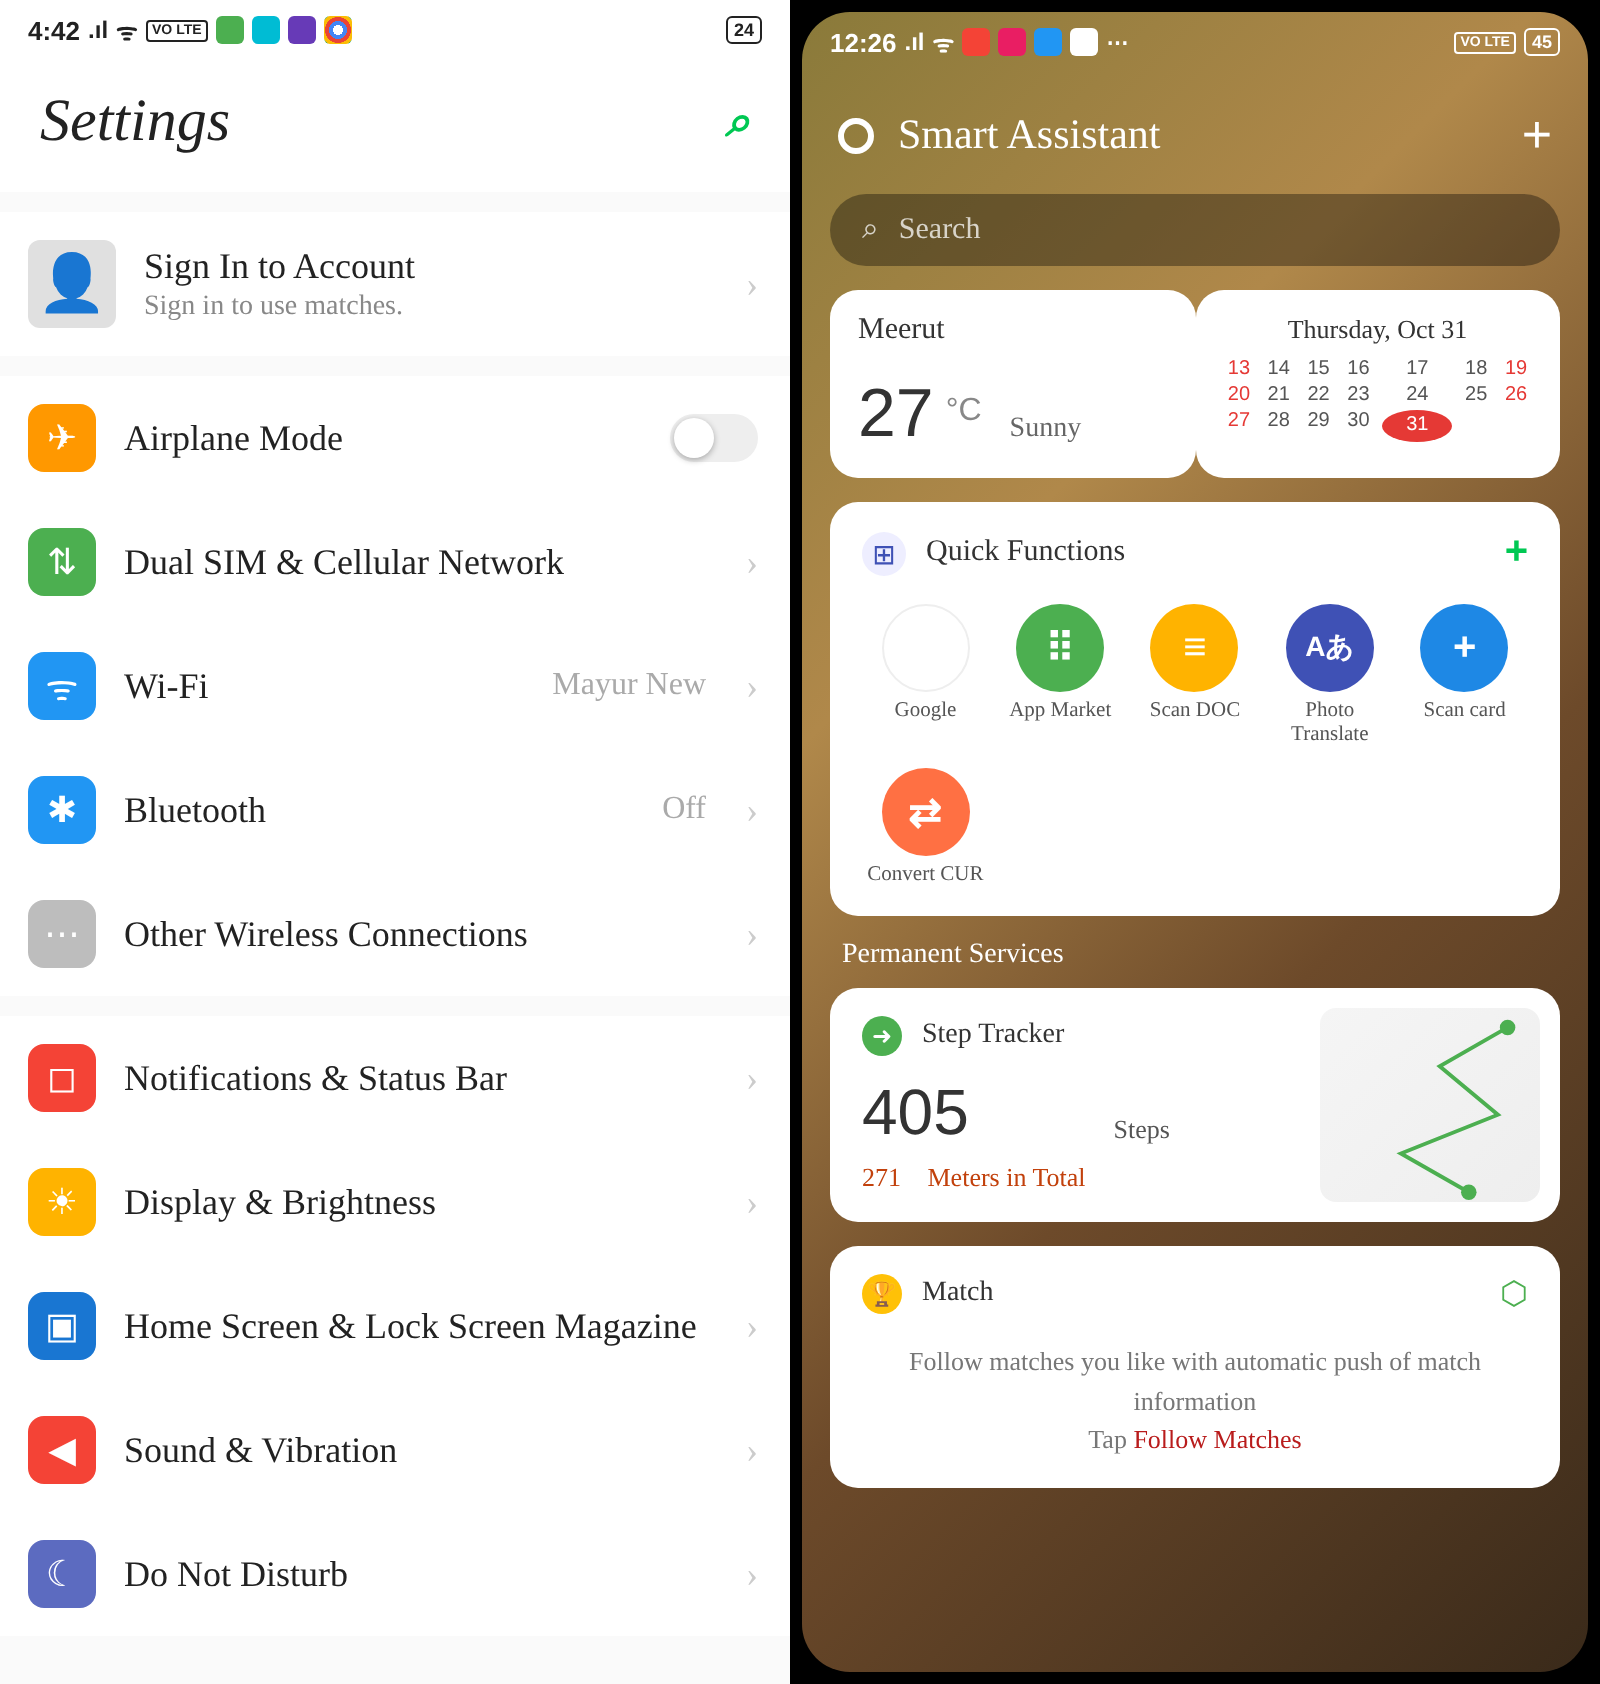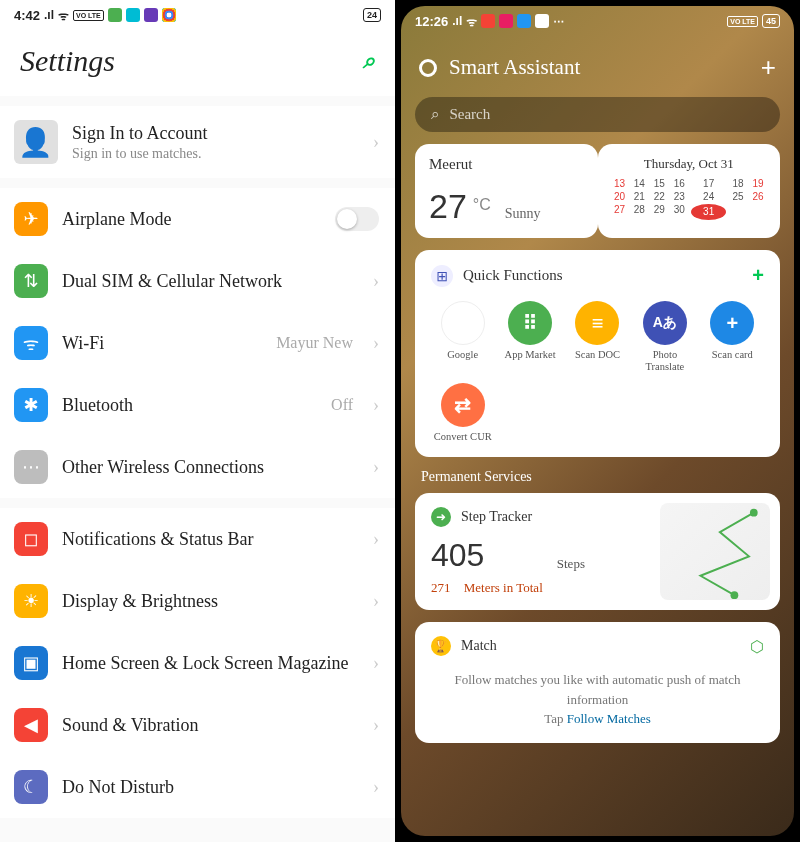--- a/index.html
+++ b/index.html
@@ -158,21 +158,21 @@
     position:absolute; right:10px; top:10px; bottom:10px; width:110px;
     background:linear-gradient(135deg,#f5f5f5,#eee);
     border-radius:8px; overflow:hidden;
   }
   .step-card { position:relative; }
   .match-head { display:flex; align-items:center; gap:10px; margin-bottom:14px;}
   .match-head .micon{width:20px;height:20px;border-radius:50%;background:#ffc107;color:#fff;display:flex;align-items:center;justify-content:center;font-size:12px;}
   .match-head .mtitle{flex:1;font-size:14px;font-family:'Comic Sans MS',cursive;}
   .match-gear{color:#4caf50;font-size:16px;}
   .match-body{text-align:center;font-size:13px;color:#777;font-family:'Comic Sans MS',cursive;line-height:1.5;}
-  .match-body .link{color:#0369a1;}
+  .match-body .link{color:#b91c1c;}
   .phone-right-scroll { height:calc(100% - 30px); overflow:hidden; }
 </style>
 </head>
 <body>
 
 <div class="phone phone-left">
   <div class="status-bar">
     <div class="status-left">
       <span>4:42</span>
       <span class="sig-icon">.ıl</span>

